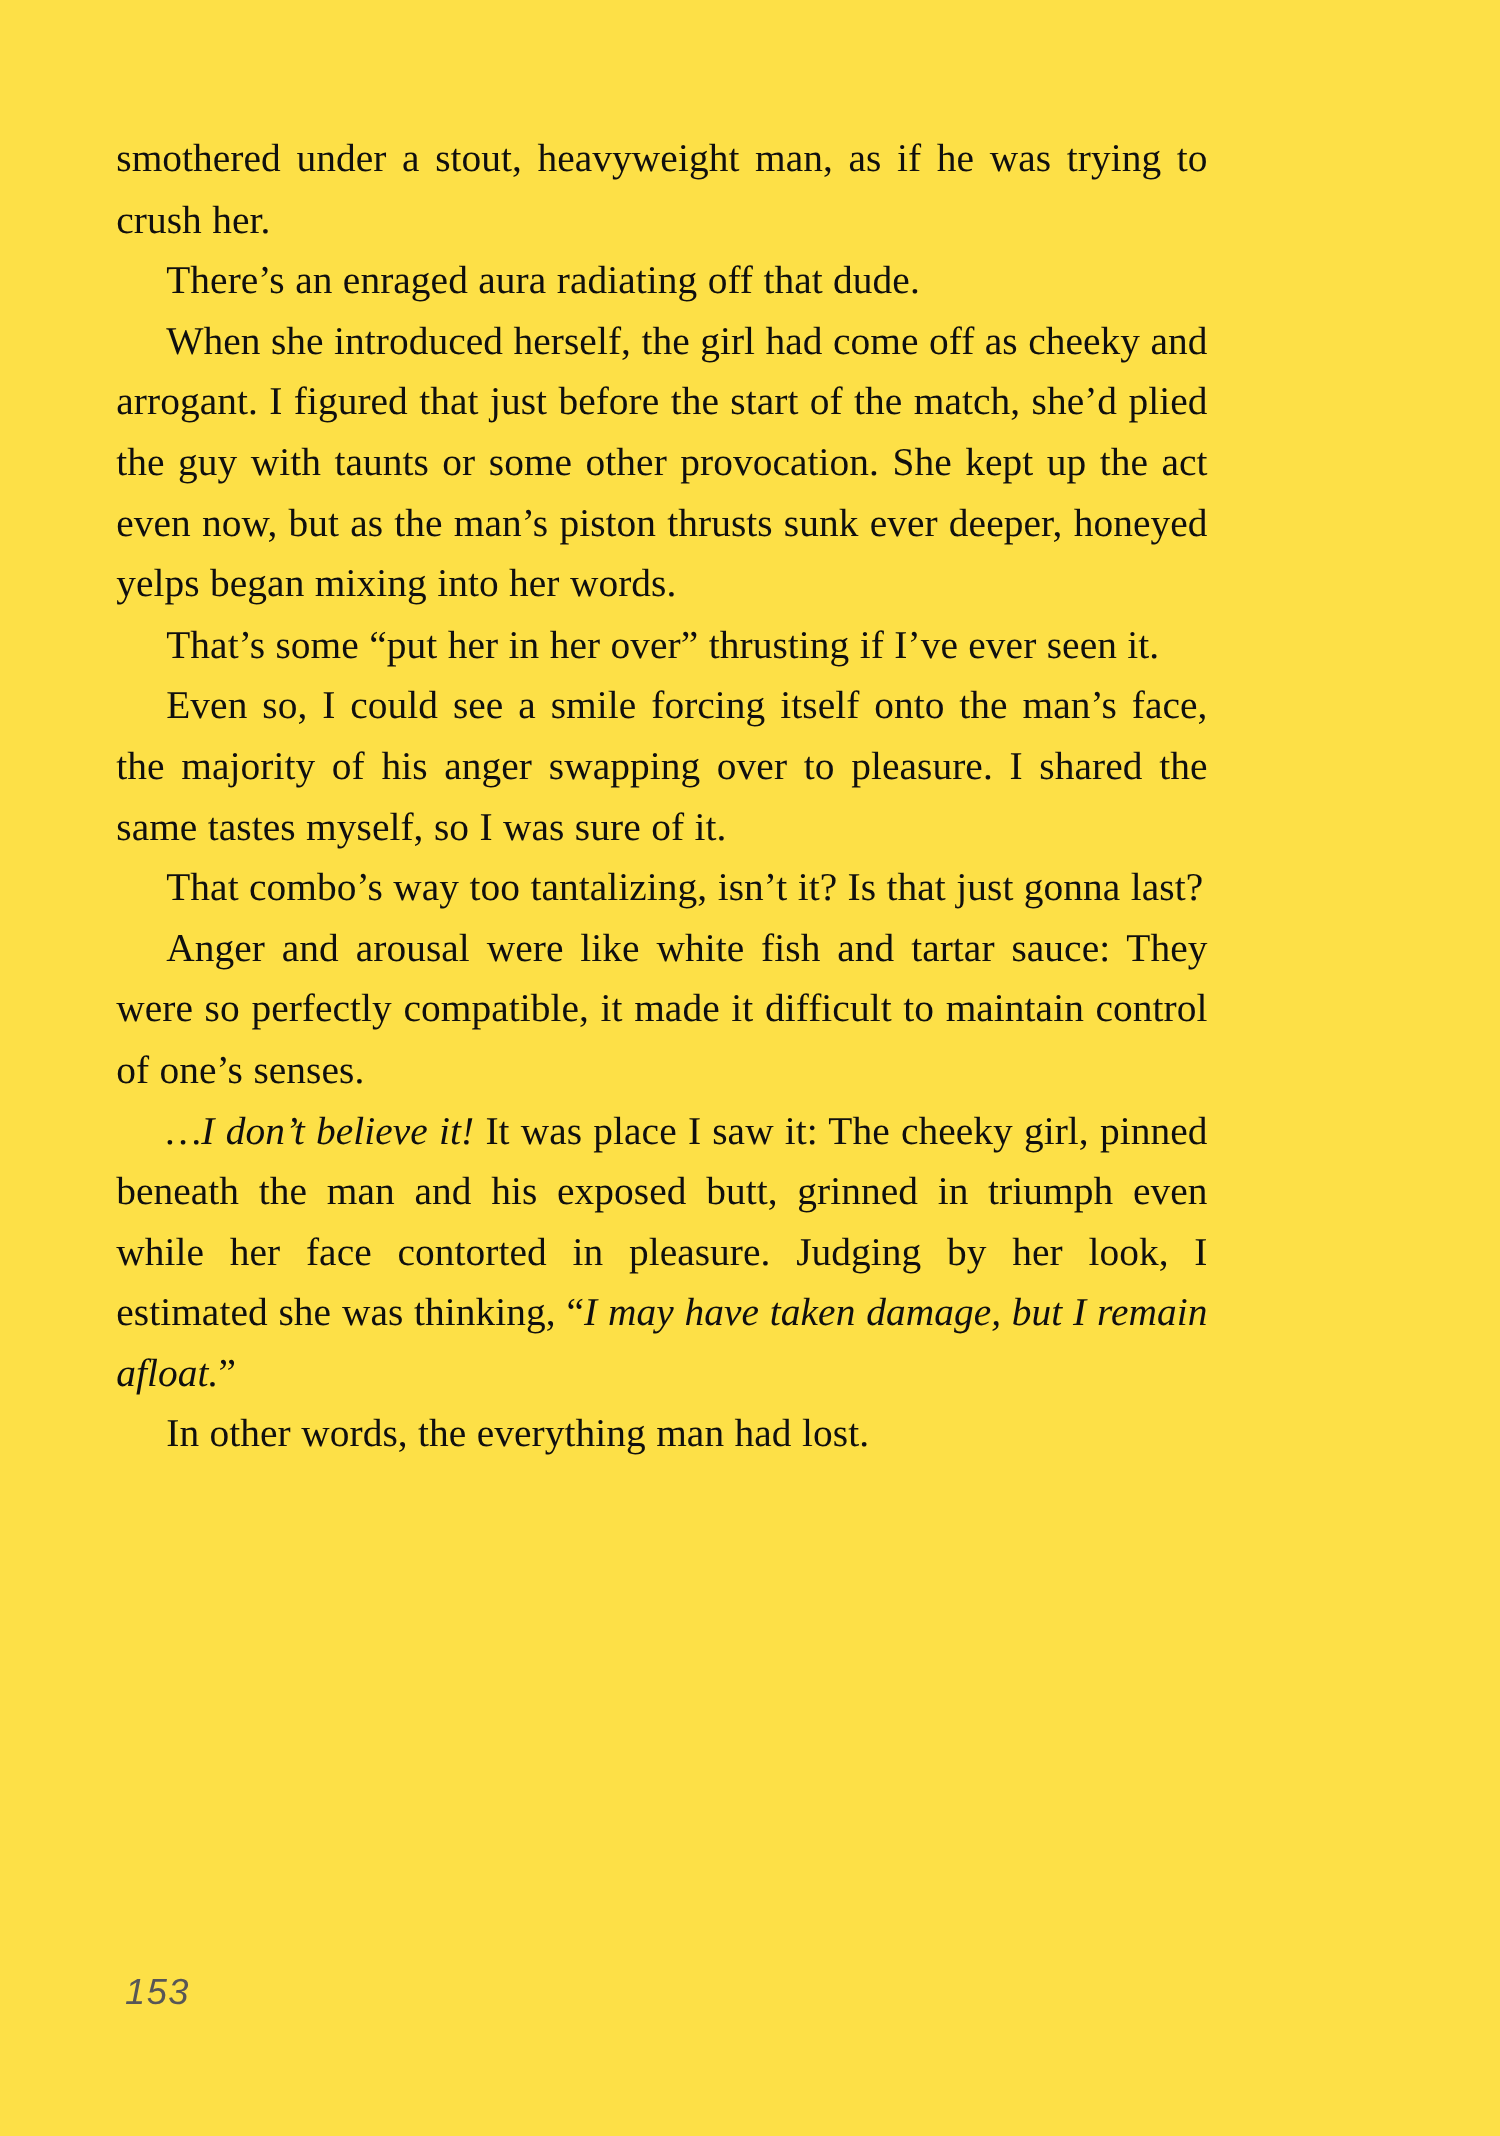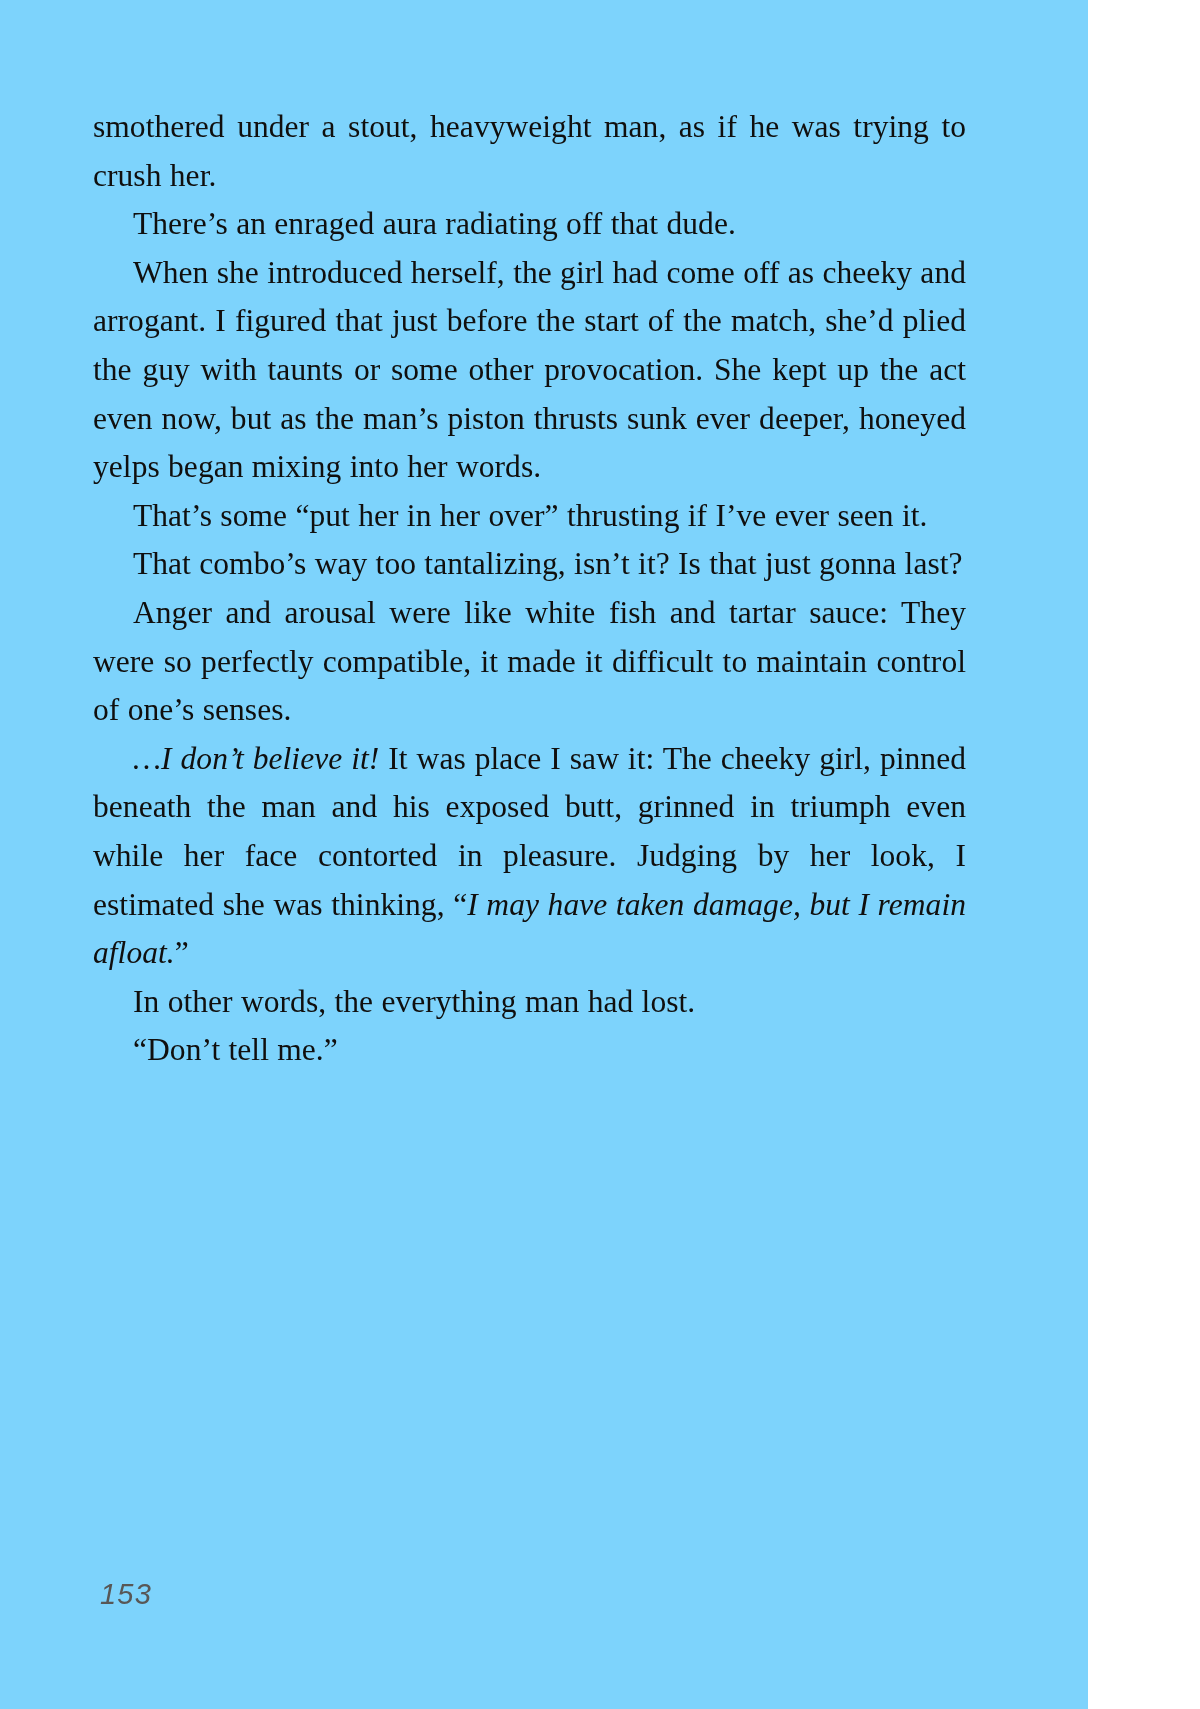--- a/index.html
+++ b/index.html
@@ -13,24 +13,23 @@
     position: relative;
     font-family: "Liberation Serif", "DejaVu Serif", serif;
     color: #100f0e;
     overflow: hidden;
   }
 
   #page {
     position: absolute;
     left: 0;
     top: 0;
-    width: 1068px;
+    width: 1200px;
     height: 1709px;
-    background: #7dd3fc;
-    padding-left: 20px;
+    background: #fde047;
   }
 
   #text-block {
     position: absolute;
     left: 93px;
     top: 103px;
     width: 873px;
   }
 
   .para {
@@ -89,31 +88,31 @@
   <div id="text-block">
 
     <p class="para continued">smothered under a stout, heavyweight man, as if he was trying to crush her.</p>
 
     <p class="para thought">There’s an enraged aura radiating off that dude.</p>
 
     <p class="para"> When she introduced herself, the girl had come off as cheeky and arrogant. I figured that just before the start of the match, she’d plied the guy with taunts or some other provocation. She kept up the act even now, but as the man’s piston thrusts sunk ever deeper, honeyed yelps began mixing into her words.</p>
 
     <p class="para thought">That’s some “put her in her over” thrusting if I’ve ever seen it.</p>
 
+    <p class="para">Even so, I could see a smile forcing itself onto the man’s face, the majority of his anger swapping over to pleasure. I shared the same tastes myself, so I was sure of it.</p>
 
     <p class="para thought">That combo’s way too tantalizing, isn’t it? Is that just gonna last?</p>
 
     <p class="para">Anger and arousal were like white fish and tartar sauce: They were so perfectly compatible, it made it difficult to maintain control of one’s senses.</p>
 
 
     <p class="para">
       <span class="ital">…I don’t believe it!</span><span class="roman"> It was place I saw it: The cheeky girl, pinned beneath the man and his exposed butt, grinned in triumph even while her face contorted in pleasure. Judging by her look, I estimated she was thinking, “</span><span class="ital">I may have taken damage, but I remain afloat.</span><span class="roman">”</span>
     </p>
 
     <p class="para">In other words, the everything man had lost.</p>
 
-    <p class="para">“Don’t tell me.”</p>
 
   </div>
 
   <div id="folio">153</div>
 
 </div>
 
 </body></html>

